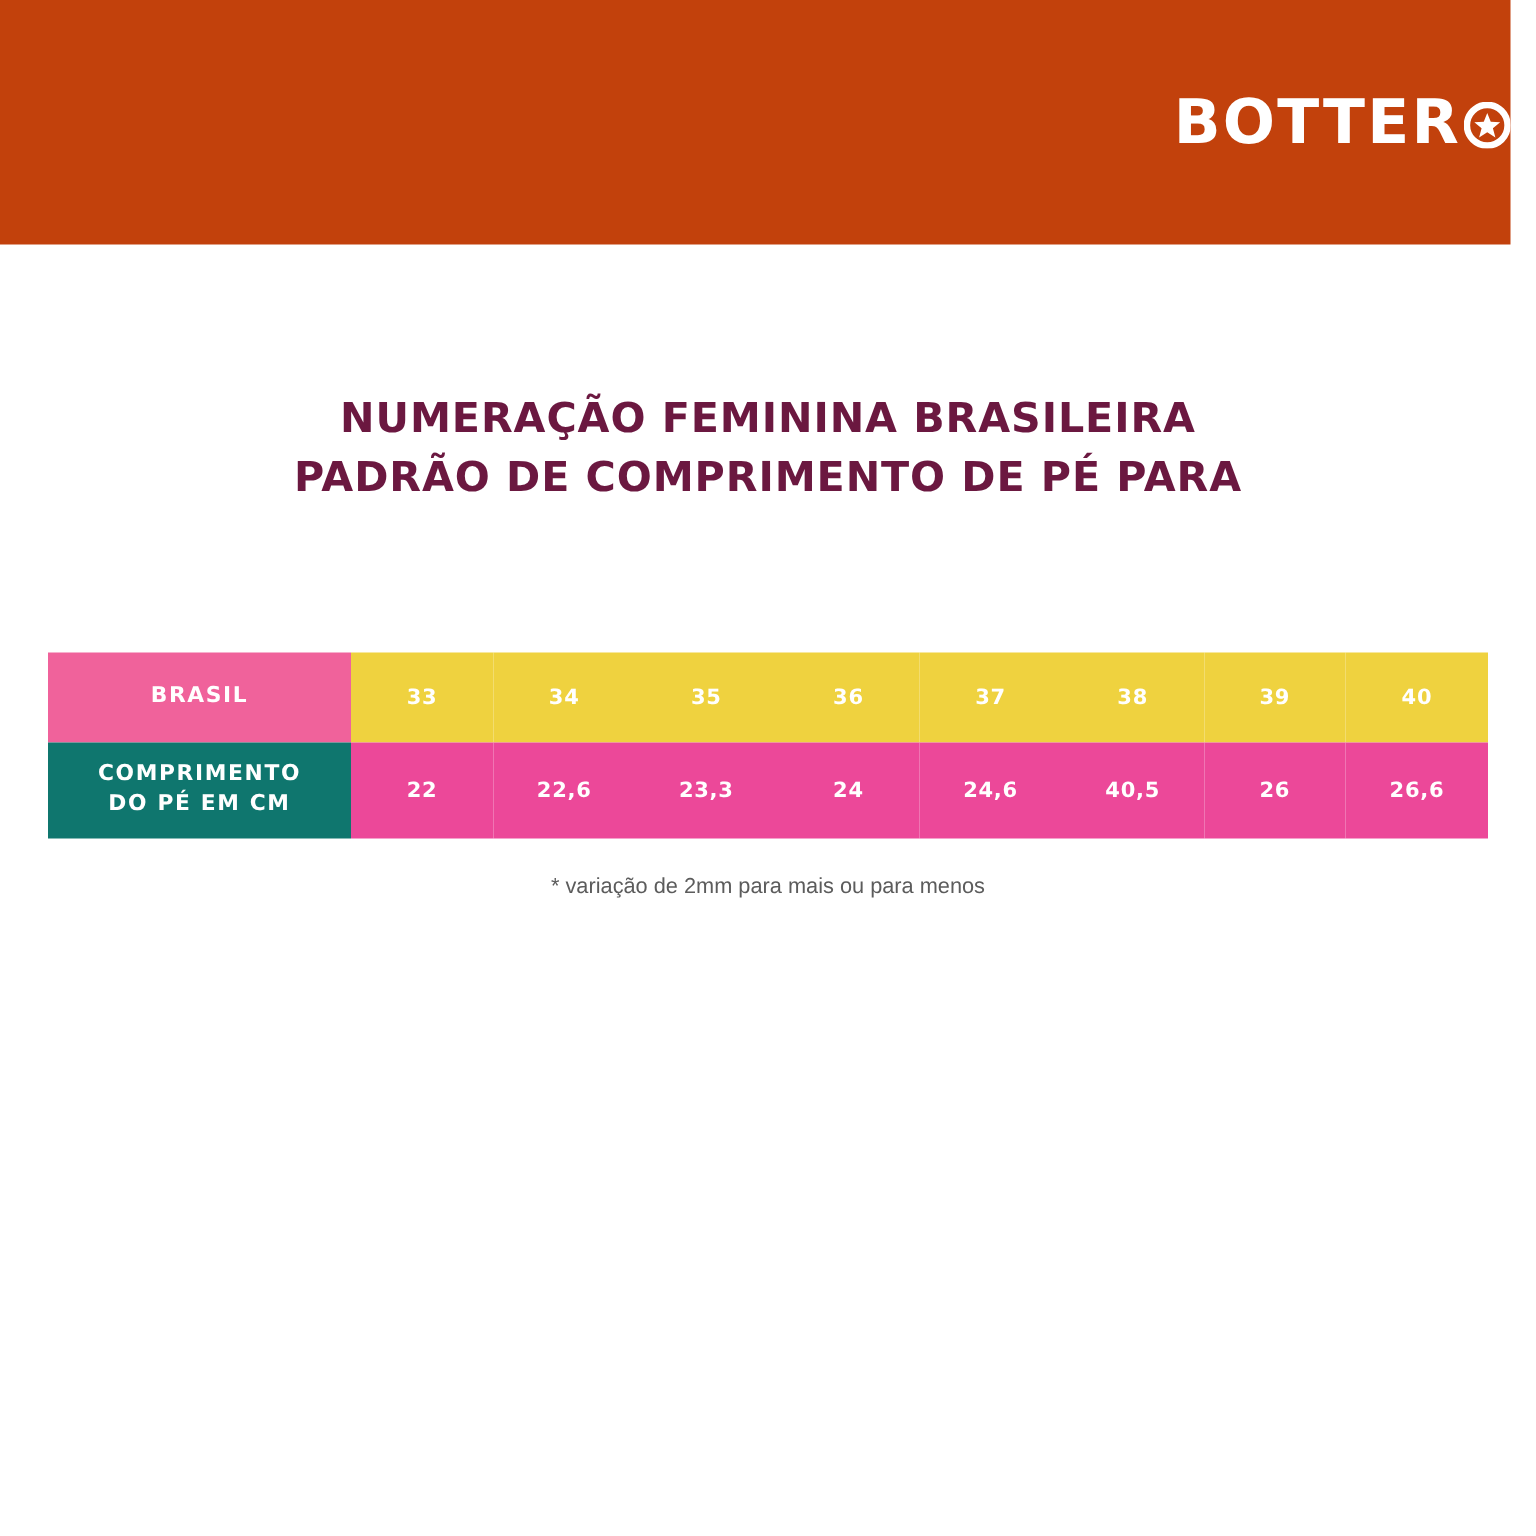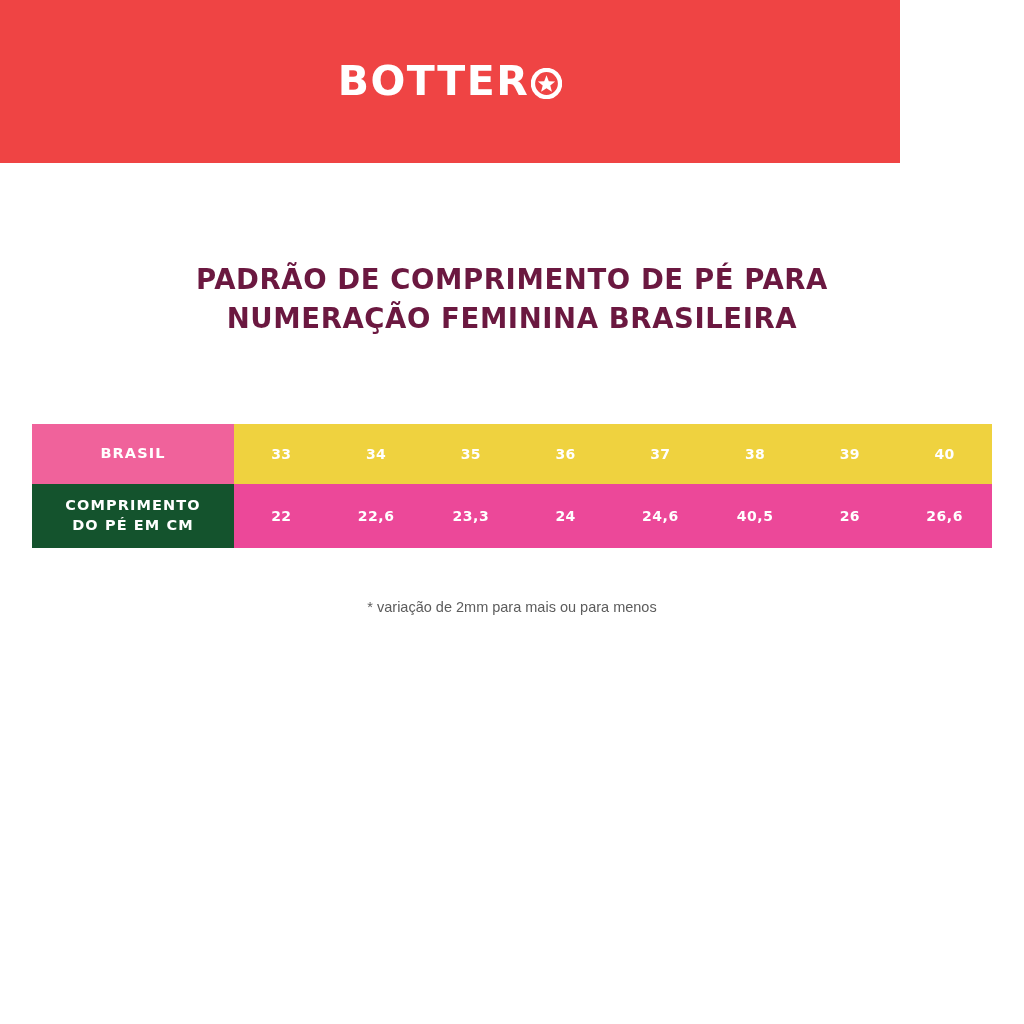--- a/index.html
+++ b/index.html
@@ -18,26 +18,26 @@
     width: 1024px;
     height: 1024px;
     background: #ffffff;
   }
 
   
   .header-band {
     position: absolute;
     top: 0;
     left: 0;
-    width: 900px;
+    width: 1007px;
     height: 163px;
-    background: #ef4444;
+    background: #c2410c;
     display: flex;
     align-items: center;
-    justify-content: center;
+    justify-content: flex-end;
   }
   .brand {
     display: flex;
     align-items: center;
     justify-content: center;
     gap: 0px;
   }
   .brand-text {
     color: #ffffff;
     font-size: 41px;
@@ -66,21 +66,21 @@
     font-size: 27.5px;
     font-weight: bold;
     letter-spacing: 0.6px;
     line-height: 1.42;
     font-family: "DejaVu Sans", sans-serif;
   }
 
   
   .table-wrap {
     position: absolute;
-    top: 424px;
+    top: 435px;
     left: 32px;
     width: 960px;
   }
   table.size-table {
     border-collapse: collapse;
     width: 960px;
     table-layout: fixed;
   }
   table.size-table tr.row-brasil td {
     height: 58px;
@@ -92,21 +92,21 @@
     width: 200px;
     text-align: center;
     color: #ffffff;
     font-weight: bold;
     font-size: 14.5px;
     letter-spacing: 1.1px;
     line-height: 1.35;
     font-family: "DejaVu Sans", sans-serif;
   }
   tr.row-brasil td.label-cell { background: #f0629b; }
-  tr.row-length td.label-cell { background: #14532d; }
+  tr.row-length td.label-cell { background: #0f766e; }
 
   td.value-cell {
     text-align: center;
     color: #ffffff;
     font-weight: bold;
     font-size: 14px;
     letter-spacing: 0.5px;
     font-family: "DejaVu Sans", sans-serif;
   }
   tr.row-brasil td.value-cell { background: #efd23f; }
@@ -114,21 +114,20 @@
 
   .footnote {
     position: absolute;
     top: 583px;
     left: 0;
     width: 1024px;
     text-align: center;
     color: #5c5c5c;
     font-size: 14.5px;
     font-family: "Liberation Sans", sans-serif;
-    margin-top: 16px;
   }
 
   .disclaimer {
     position: absolute;
     top: 679px;
     left: 62px;
     width: 900px;
     text-align: center;
     color: #6b1840;
     font-size: 15.3px;
@@ -147,22 +146,22 @@
       <span class="brand-mark">
         <svg width="31" height="31" viewBox="0 0 32 32" aria-hidden="true">
           <circle cx="16" cy="16" r="14" fill="none" stroke="#ffffff" stroke-width="4.5"></circle>
           <polygon points="16,7.5 18.4,13.6 24.9,14 19.9,18.1 21.6,24.4 16,20.8 10.4,24.4 12.1,18.1 7.1,14 13.6,13.6" fill="#ffffff"></polygon>
         </svg>
       </span>
     </div>
   </div>
 
   <div class="title">
+    <div>NUMERAÇÃO FEMININA BRASILEIRA</div>
     <div>PADRÃO DE COMPRIMENTO DE PÉ PARA</div>
-    <div>NUMERAÇÃO FEMININA BRASILEIRA</div>
   </div>
 
   <div class="table-wrap">
     <table class="size-table">
       <tbody>
         <tr class="row-brasil">
           <td class="label-cell">BRASIL</td>
           <td class="value-cell">33</td>
           <td class="value-cell">34</td>
           <td class="value-cell">35</td>

